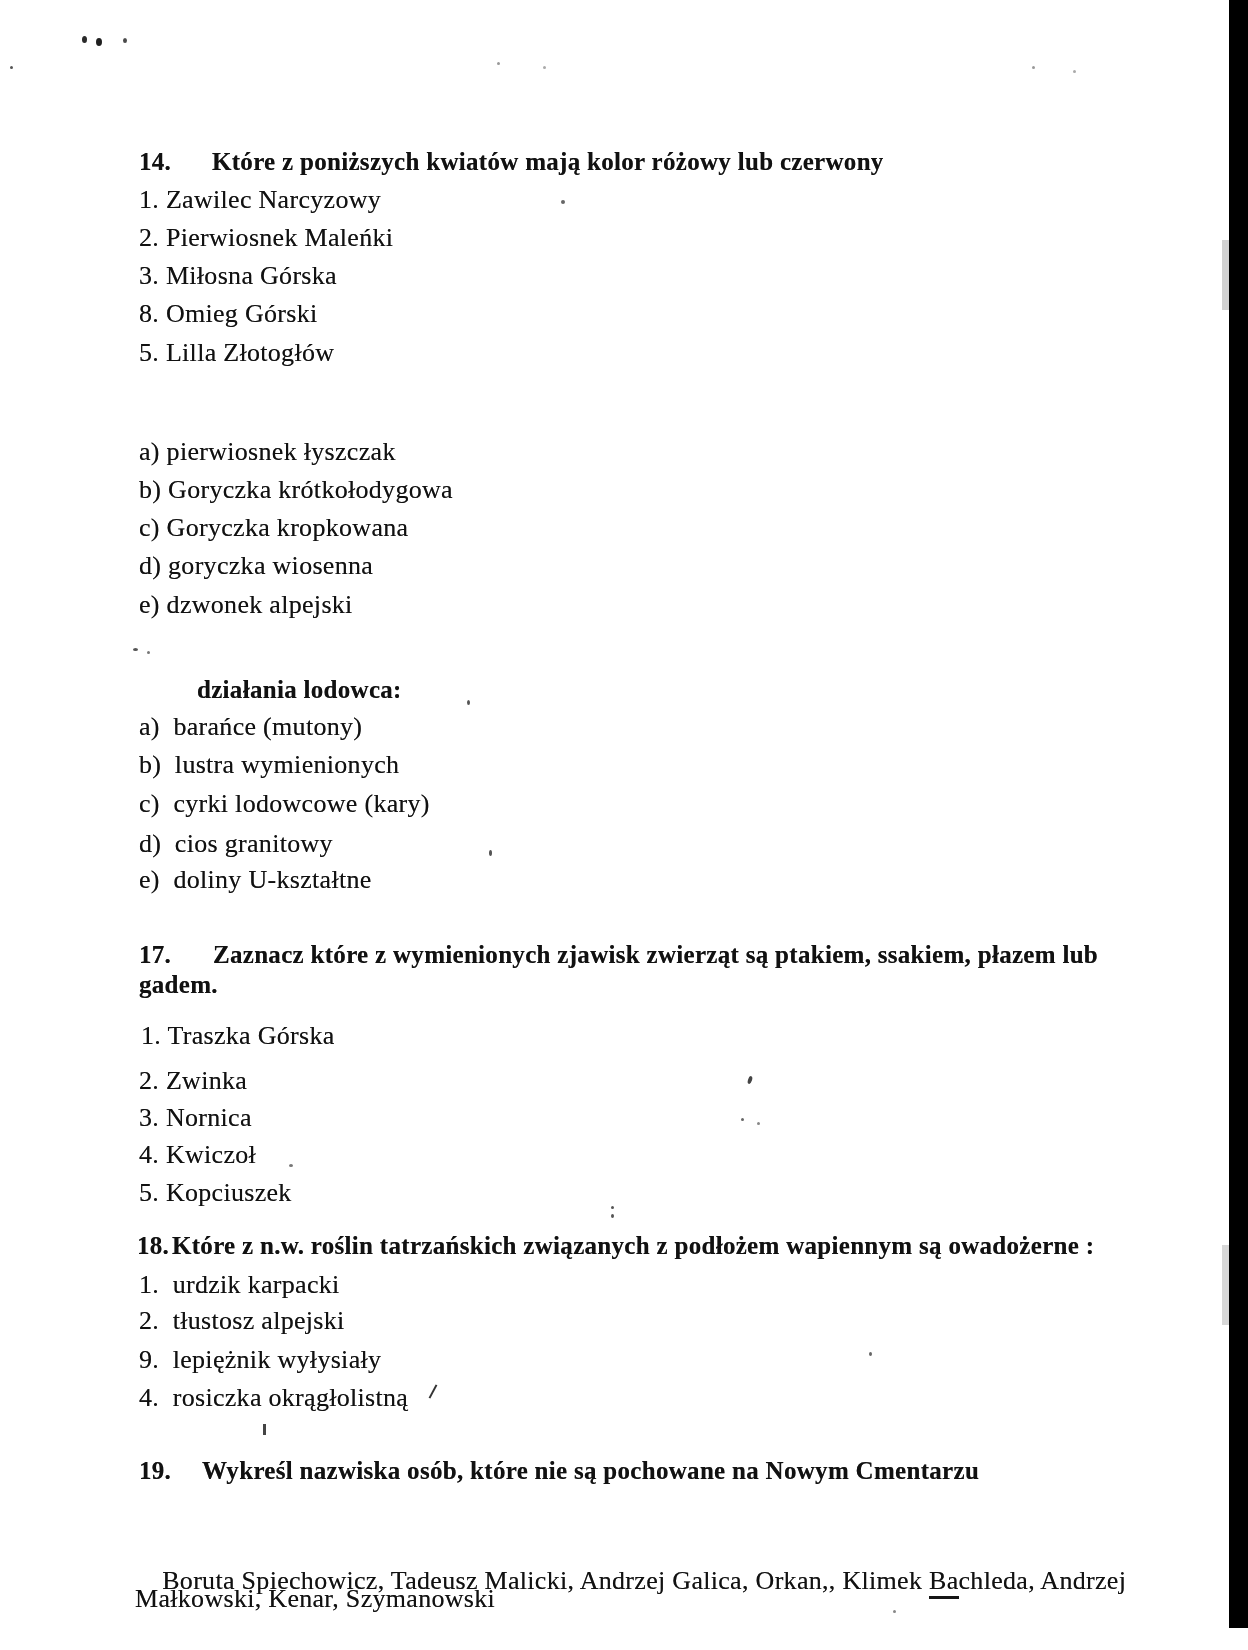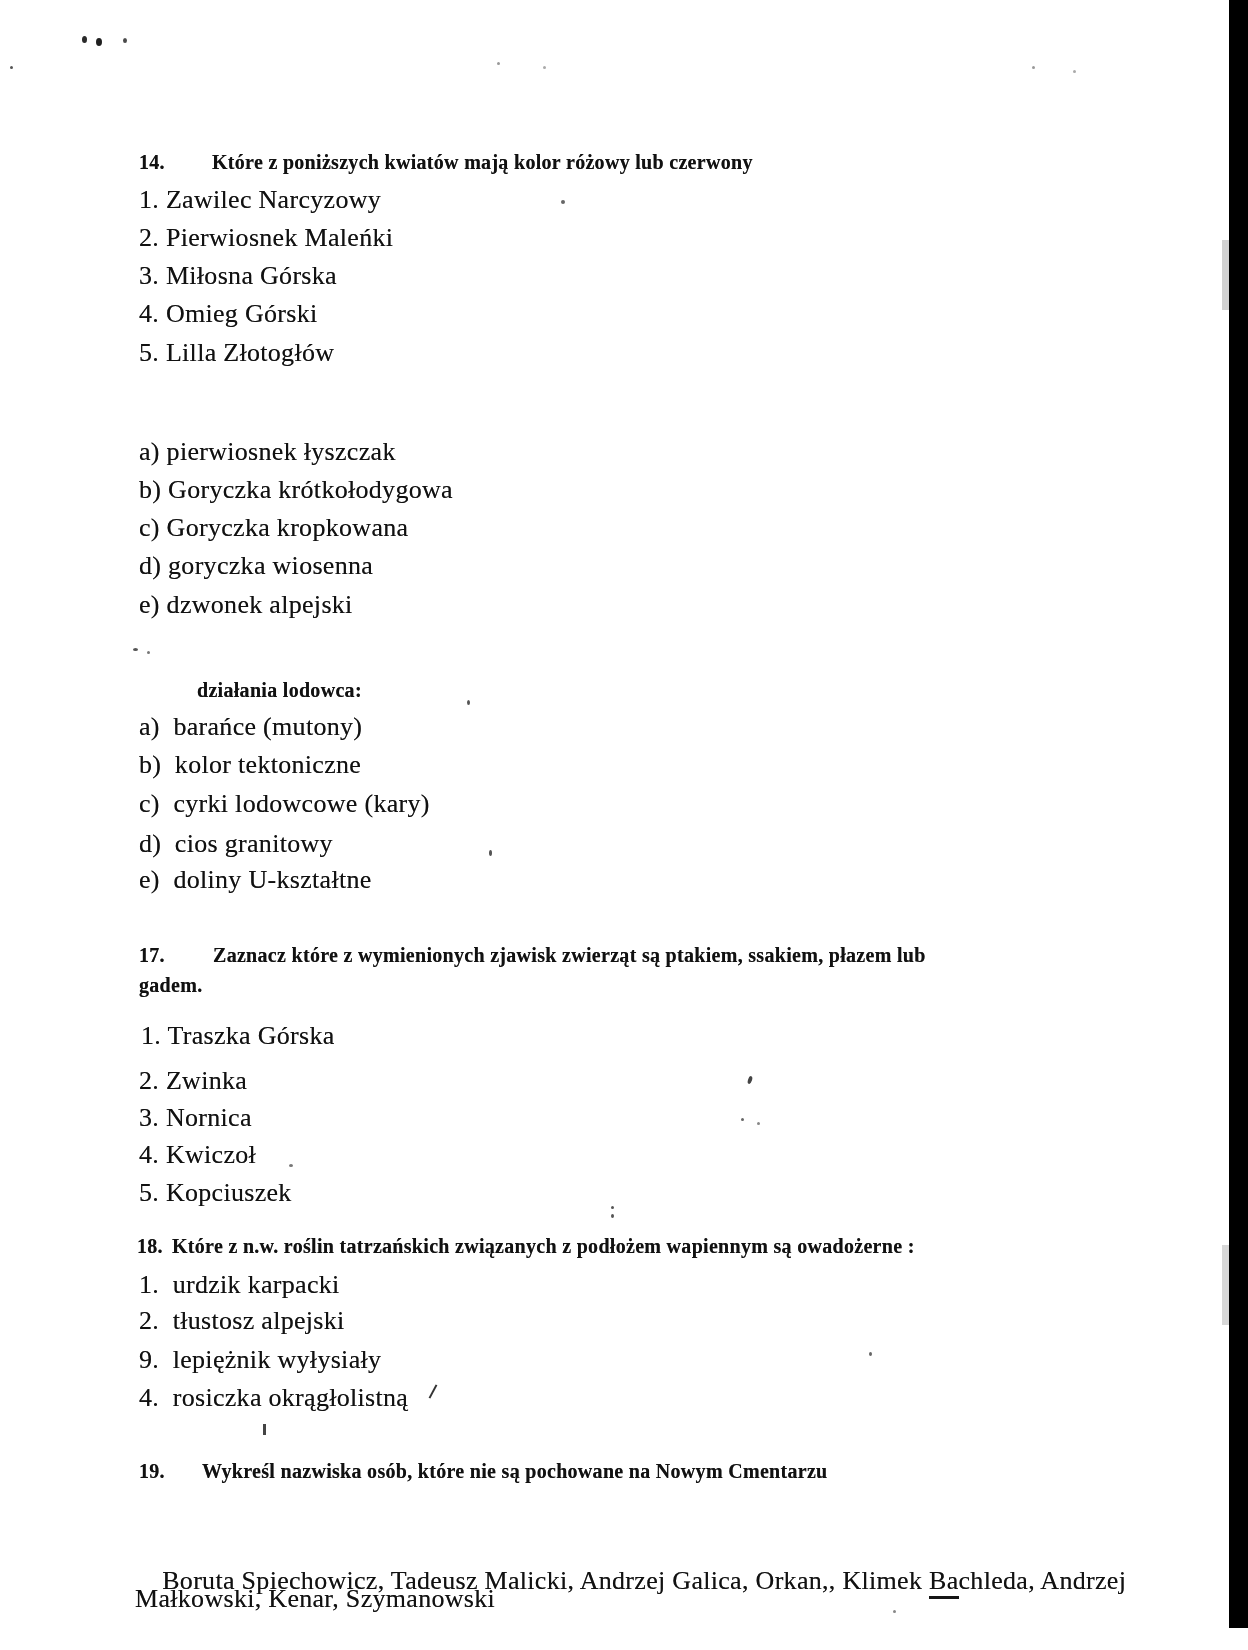--- a/index.html
+++ b/index.html
@@ -15,52 +15,52 @@
     position:absolute;
     white-space:pre;
     font-size:26px;
     line-height:30px;
     color:#111;
     letter-spacing:.3px;
     text-shadow:0 0 .5px rgba(10,10,10,.55);
   }
   .full{left:0;right:0;}
   .ln .num,.ln .txt{position:absolute;top:0;white-space:pre;}
-  .b{font-weight:700;font-size:20px;}
+  .b{font-weight:700;font-size:25px;}
   .names{font-size:26px;}
   .u-ba{border-bottom:3px solid #151515;padding-bottom:1px;}
   
   .edge-bar{position:absolute;background:#000;}
   .speck{position:absolute;border-radius:50%;}
   .mark{position:absolute;background:#333;}
 </style>
 </head>
 <body>
 
 <div id="page">
 
   <div class="ln b full" style="top:147px">
     <span class="num" style="left:139px">14.</span>
     <span class="txt" style="left:212px">Które z poniższych kwiatów mają kolor różowy lub czerwony</span>
   </div>
   <div class="ln" style="top:185px;left:139px">1. Zawilec Narcyzowy</div>
   <div class="ln" style="top:223px;left:139px">2. Pierwiosnek Maleńki</div>
   <div class="ln" style="top:261px;left:139px">3. Miłosna Górska</div>
-  <div class="ln" style="top:299px;left:139px">4. Omieg Górski</div>
+  <div class="ln" style="top:299px;left:139px">8. Omieg Górski</div>
   <div class="ln" style="top:338px;left:139px">5. Lilla Złotogłów</div>
 
   <div class="ln" style="top:437px;left:139px">a) pierwiosnek łyszczak</div>
   <div class="ln" style="top:475px;left:139px">b) Goryczka krótkołodygowa</div>
   <div class="ln" style="top:513px;left:139px">c) Goryczka kropkowana</div>
   <div class="ln" style="top:551px;left:139px">d) goryczka wiosenna</div>
   <div class="ln" style="top:590px;left:139px">e) dzwonek alpejski</div>
 
   <div class="ln b" style="top:675px;left:197px">działania lodowca:</div>
   <div class="ln" style="top:712px;left:139px">a)  barańce (mutony)</div>
-  <div class="ln" style="top:750px;left:139px">b)  kolor tektoniczne</div>
+  <div class="ln" style="top:750px;left:139px">b)  lustra wymienionych</div>
   <div class="ln" style="top:789px;left:139px">c)  cyrki lodowcowe (kary)</div>
   <div class="ln" style="top:829px;left:139px">d)  cios granitowy</div>
   <div class="ln" style="top:865px;left:139px">e)  doliny U-kształtne</div>
 
   <div class="ln b full" style="top:940px">
     <span class="num" style="left:139px">17.</span>
     <span class="txt" style="left:213px">Zaznacz które z wymienionych zjawisk zwierząt są ptakiem, ssakiem, płazem lub</span>
   </div>
   <div class="ln b" style="top:970px;left:139px">gadem.</div>
   <div class="ln" style="top:1021px;left:141px">1. Traszka Górska</div>

